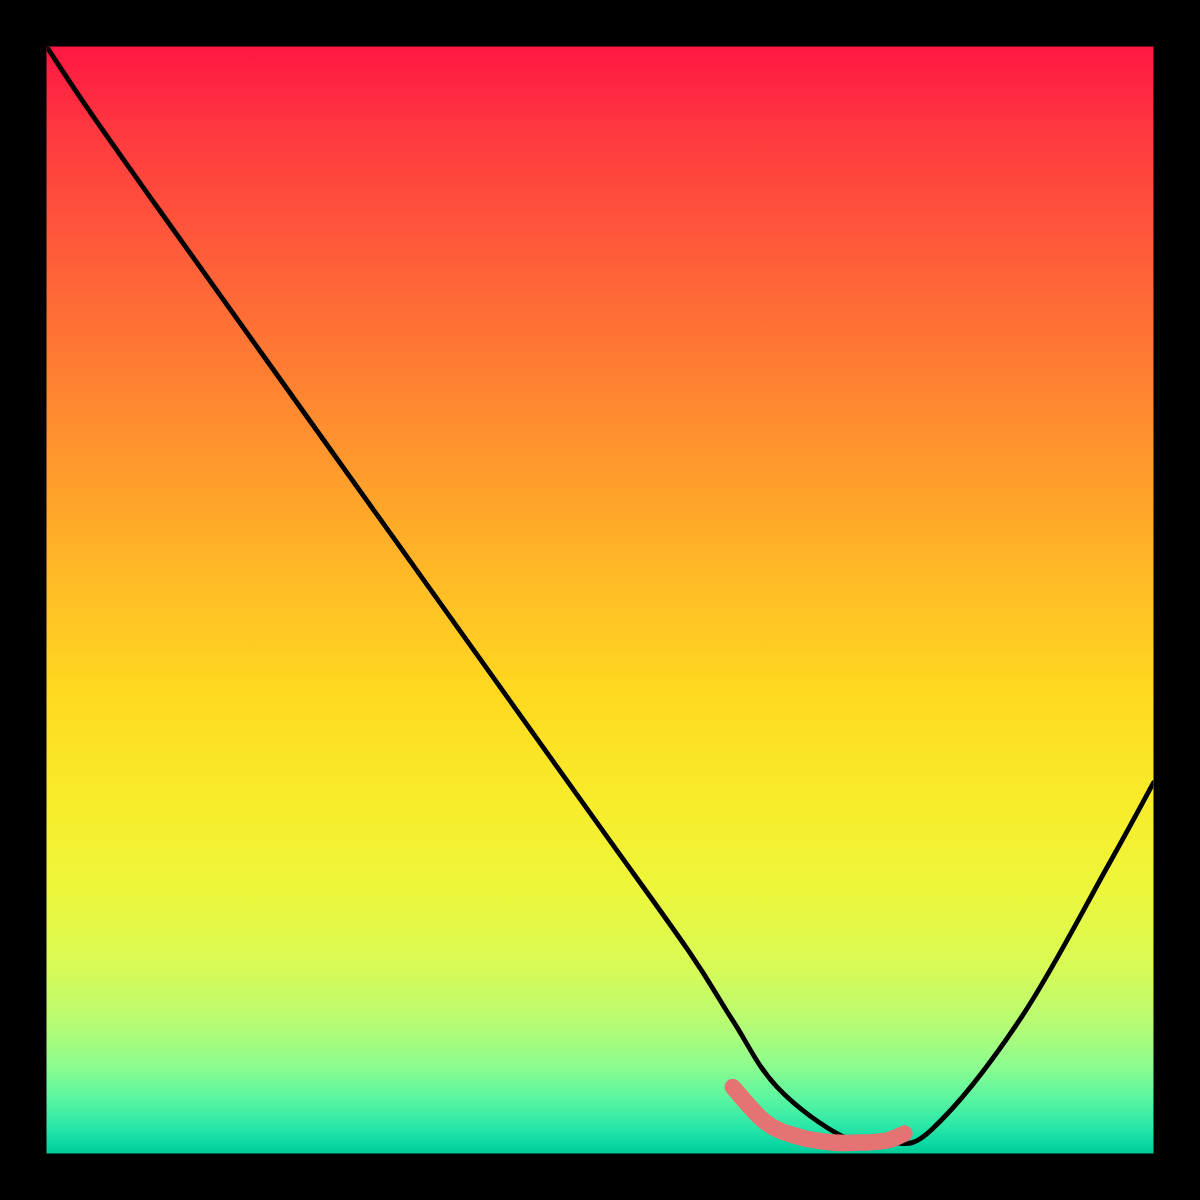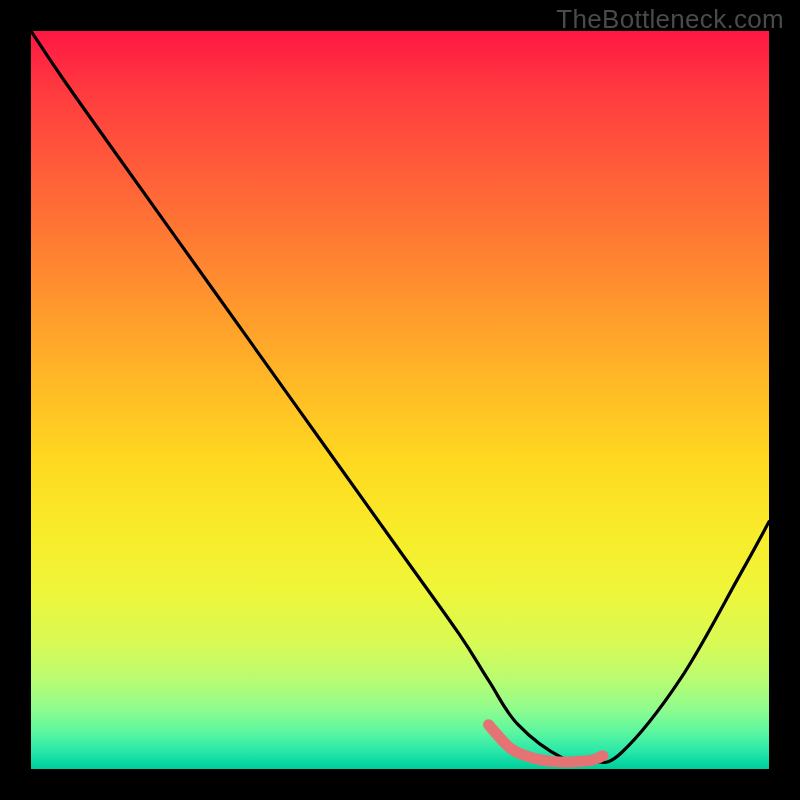--- a/index.html
+++ b/index.html
@@ -70,15 +70,14 @@
 <div class="frame">
 
   <div class="plot-area-wrapper">
     <div class="plot-gradient"></div>
     <svg class="plot-svg" viewBox="0 0 738 738" preserveAspectRatio="none">
       <path id="curve-main" fill="none" stroke="#000" stroke-width="3.2" stroke-linecap="round" stroke-linejoin="round" d="M 0 0 C 5.31 7.97, 16.24 25.02, 29.52 44.28 C 42.80 63.54, 52.55 77.12, 73.80 107.01 C 95.05 136.90, 121.03 173.13, 147.60 210.33 C 174.17 247.53, 194.83 276.45, 221.40 313.65 C 247.97 350.85, 268.63 379.77, 295.20 416.97 C 321.77 454.17, 345.09 486.81, 369.00 520.29 C 392.91 553.77, 412.10 579.70, 428.04 602.95 C 443.98 626.19, 446.93 633.10, 457.56 649.44 C 468.19 665.78, 473.80 679.77, 487.08 693.72 C 500.36 707.67, 518.08 720.29, 531.36 726.93 C 544.64 733.57, 550.25 731.55, 560.88 730.62 C 571.51 729.69, 574.46 736.64, 590.40 721.76 C 606.34 706.89, 628.19 679.85, 649.44 647.96 C 670.69 616.08, 692.54 572.94, 708.48 544.64 C 724.42 516.35, 732.69 500.47, 738.00 490.77"></path>
       <path id="curve-valley" fill="none" stroke="#e57373" stroke-width="11" stroke-linecap="round" stroke-linejoin="round" d="M 457.56 693.72 C 461.55 697.97, 471.73 711.36, 479.70 717.34 C 487.67 723.31, 493.87 724.54, 501.84 726.93 C 509.81 729.32, 516.01 729.96, 523.98 730.62 C 531.95 731.28, 539.48 730.89, 546.12 730.62 C 552.76 730.35, 556.23 730.21, 560.88 729.14 C 565.53 728.08, 569.96 725.51, 571.95 724.72"></path>
     </svg>
   </div>
 
-  <div class="watermark">TheBottleneck.com</div>
 
 </div>
 
 </body></html>

